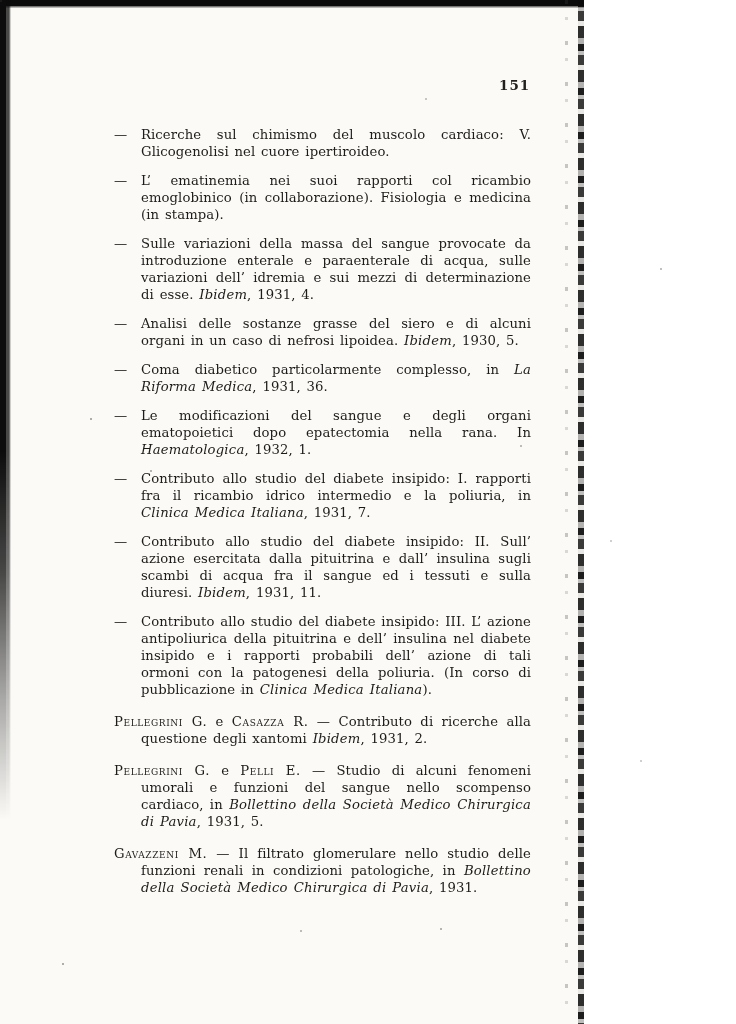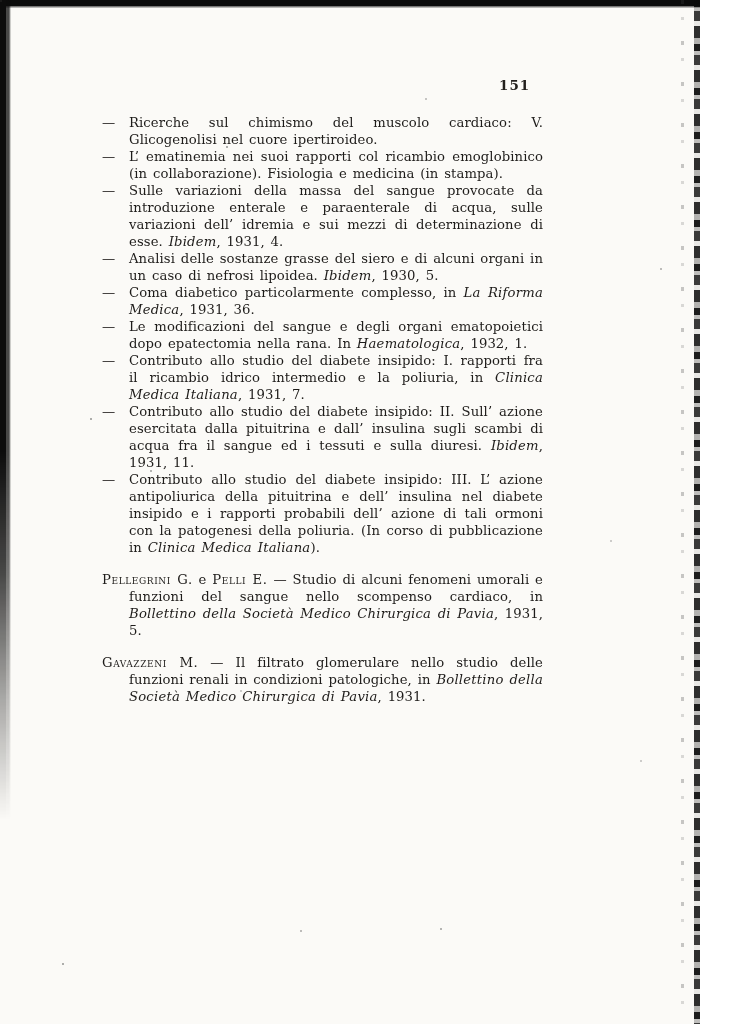--- a/index.html
+++ b/index.html
@@ -4,21 +4,21 @@
 <style>
   html, body { margin: 0; padding: 0; }
   body {
     width: 736px; height: 1024px;
     background: #ffffff;
     font-family: "DejaVu Serif", "Liberation Serif", serif;
     overflow: hidden;
   }
   .page {
     position: relative;
-    width: 700px; height: 1024px;
+    width: 584px; height: 1024px;
     background: #fbfaf7;
     color: #1e1c1a;
   }
   
   .edge-top {
     position: absolute; top: 0; left: 0; right: 0; height: 8px;
     background: linear-gradient(to bottom, #0b0b0b 0 6px, rgba(11,11,11,.55) 6px 7px, rgba(11,11,11,0) 8px);
   }
   .edge-left {
     position: absolute; top: 0; left: 0; width: 11px; height: 820px;
@@ -52,21 +52,21 @@
   
   .page-number {
     position: absolute; left: 499px; top: 77px;
     font-size: 13.5px; letter-spacing: 1px; font-weight: bold; color: #221f1c;
   }
   .bib {
     position: absolute; left: 102px; top: 114px; width: 441px;
     font-size: 13.2px; line-height: 17px; text-align: justify;
     letter-spacing: .1px; word-spacing: 1.5px;
   }
-  .entry { margin: 0; padding-left: 27px; text-indent: -27px; }
+  .entry { margin: 12px; padding-left: 27px; text-indent: -27px; }
   .entry.group-start { margin-top: 15px; }
   .dash { display: inline-block; width: 27px; text-indent: 0; }
   .sc { font-variant: small-caps; letter-spacing: .6px; }
   i { letter-spacing: .2px; }
 </style>
 </head>
 <body>
 
 <div class="page">
   <div class="edge-top"></div>
@@ -80,16 +80,17 @@
   <div class="bib">
       <p class="entry"><span class="dash">—</span><span>Ricerche sul chimismo del muscolo cardiaco: V. Glicogenolisi nel cuore ipertiroideo.</span></p>
       <p class="entry"><span class="dash">—</span><span>L’ ematinemia nei suoi rapporti col ricambio emoglobinico (in collaborazione). Fisiologia e medicina (in stampa).</span></p>
       <p class="entry"><span class="dash">—</span><span>Sulle variazioni della massa del sangue provocate da introduzione enterale e paraenterale di acqua, sulle variazioni dell’ idremia e sui mezzi di determinazione di esse. </span><i>Ibidem</i><span>, 1931, 4.</span></p>
       <p class="entry"><span class="dash">—</span><span>Analisi delle sostanze grasse del siero e di alcuni organi in un caso di nefrosi lipoidea. </span><i>Ibidem</i><span>, 1930, 5.</span></p>
       <p class="entry"><span class="dash">—</span><span>Coma diabetico particolarmente complesso, in </span><i>La Riforma Medica</i><span>, 1931, 36.</span></p>
       <p class="entry"><span class="dash">—</span><span>Le modificazioni del sangue e degli organi ematopoietici dopo epatectomia nella rana. In </span><i>Haematologica</i><span>, 1932, 1.</span></p>
       <p class="entry"><span class="dash">—</span><span>Contributo allo studio del diabete insipido: I. rapporti fra il ricambio idrico intermedio e la poliuria, in </span><i>Clinica Medica Italiana</i><span>, 1931, 7.</span></p>
       <p class="entry"><span class="dash">—</span><span>Contributo allo studio del diabete insipido: II. Sull’ azione esercitata dalla pituitrina e dall’ insulina sugli scambi di acqua fra il sangue ed i tessuti e sulla diuresi. </span><i>Ibidem</i><span>, 1931, 11.</span></p>
       <p class="entry"><span class="dash">—</span><span>Contributo allo studio del diabete insipido: III. L’ azione antipoliurica della pituitrina e dell’ insulina nel diabete insipido e i rapporti probabili dell’ azione di tali ormoni con la patogenesi della poliuria. (In corso di pubblicazione in </span><i>Clinica Medica Italiana</i><span>).</span></p>
+      <p class="entry group-start"><span class="sc">Pellegrini G.</span><span> e </span><span class="sc">Casazza R.</span><span> — Contributo di ricerche alla questione degli xantomi </span><i>Ibidem</i><span>, 1931, 2.</span></p>
       <p class="entry group-start"><span class="sc">Pellegrini G.</span><span> e </span><span class="sc">Pelli E.</span><span> — Studio di alcuni fenomeni umorali e funzioni del sangue nello scompenso cardiaco, in </span><i>Bollettino della Società Medico Chirurgica di Pavia</i><span>, 1931, 5.</span></p>
       <p class="entry group-start"><span class="sc">Gavazzeni M.</span><span> — Il filtrato glomerulare nello studio delle funzioni renali in condizioni patologiche, in </span><i>Bollettino della Società Medico Chirurgica di Pavia</i><span>, 1931.</span></p>
     </div>
 </div>
 
 </body></html>

